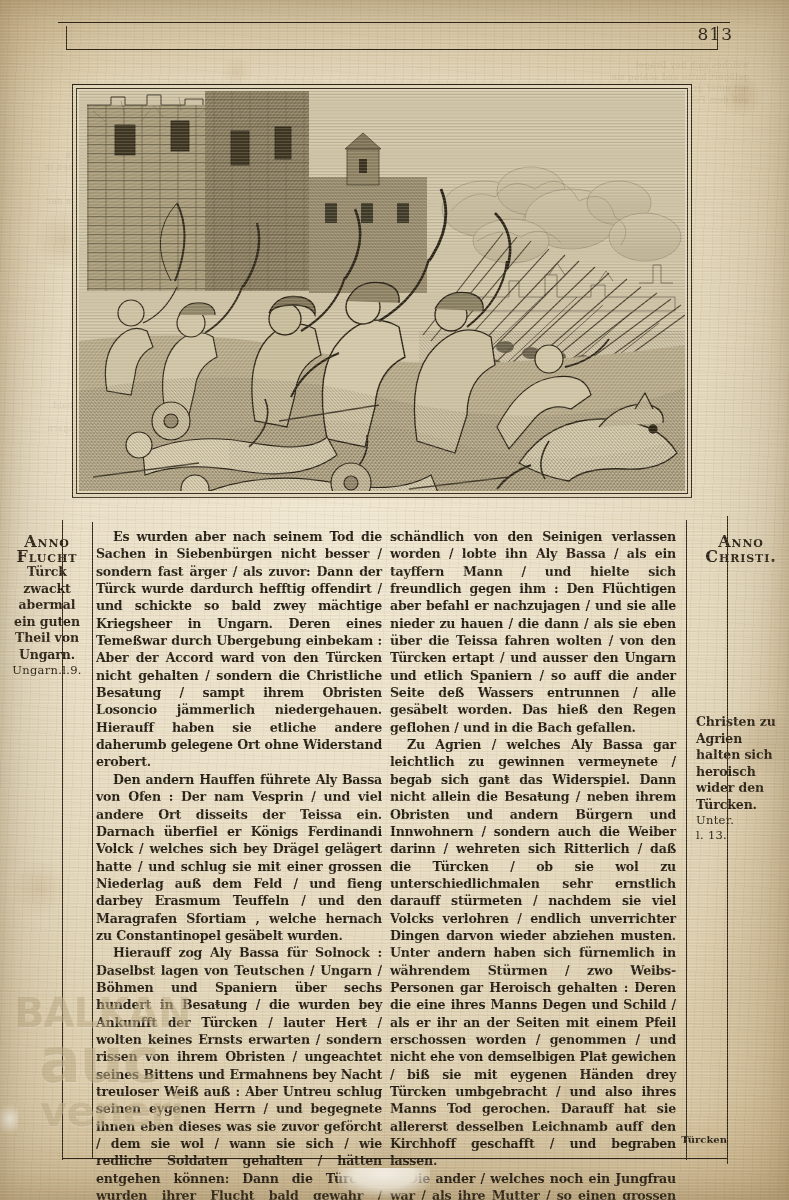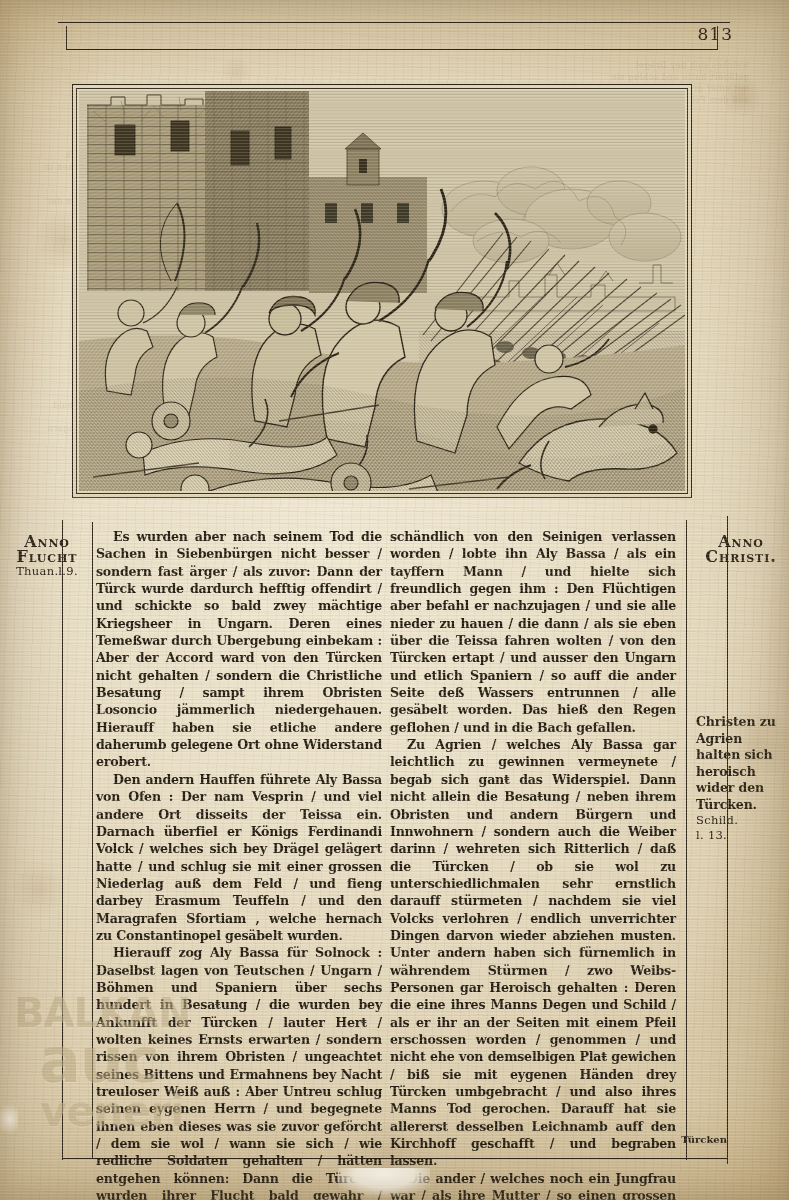--- a/index.html
+++ b/index.html
@@ -466,31 +466,32 @@
   <div class="rule rule-v tb-left"></div>
   <div class="rule rule-v tb-inner-left"></div>
   <div class="rule rule-v tb-inner-right"></div>
   <div class="rule rule-v tb-right"></div>
   <div class="rule rule-h tb-bottom"></div>
   <div class="col-rule"></div>
 
   <div class="margin-note mn-left">
     <div class="mn-anno">Anno</div>
     <div class="mn-anno">Flucht</div>
-    <div class="mn-ref">Thuan.l.9.</div>
+    <div class="mn-frak">Türck zwackt abermal ein guten Theil von Ungarn.</div>
+    <div class="mn-ref">Ungarn.l.9.</div>
   </div>
 
   <div class="margin-note mn-right-anno">
     <div class="mn-anno">Anno</div>
     <div class="mn-anno">Christi.</div>
   </div>
 
   <div class="margin-note mn-right-2">
     <div class="mn-frak">Christen zu Agrien halten sich heroisch wider den Türcken.</div>
-    <div class="mn-ref">Schild.</div>
+    <div class="mn-ref">Unter.</div>
     <div class="mn-ref">l. 13.</div>
   </div>
 
   <div class="col col-l">
     <p class="indent">Es wurden aber nach seinem Tod die Sachen in Siebenbürgen nicht besser / sondern fast ärger / als zuvor: Dann der Türck wurde dardurch hefftig offendirt / und schickte so bald zwey mächtige Kriegsheer in Ungarn. Deren eines Temeßwar durch Ubergebung einbekam : Aber der Accord ward von den Türcken nicht gehalten / sondern die Christliche Besaŧung / sampt ihrem Obristen Losoncio jämmerlich niedergehauen. Hierauff haben sie etliche andere daherumb gelegene Ort ohne Widerstand erobert.</p>
     <p class="indent">Den andern Hauffen führete Aly Bassa von Ofen : Der nam Vesprin / und viel andere Ort disseits der Teissa ein. Darnach überfiel er Königs Ferdinandi Volck / welches sich bey Drägel gelägert hatte / und schlug sie mit einer grossen Niederlag auß dem Feld / und fieng darbey Erasmum Teuffeln / und den Maragrafen Sfortiam , welche hernach zu Constantinopel gesäbelt wurden.</p>
     <p class="indent">Hierauff zog Aly Bassa für Solnock : Daselbst lagen von Teutschen / Ungarn / Böhmen und Spaniern über sechs hundert in Besaŧung / die wurden bey Ankunfft der Türcken / lauter Herŧ / wolten keines Ernsts erwarten / sondern rissen von ihrem Obristen / ungeachtet seines Bittens und Ermahnens bey Nacht treuloser Weiß auß : Aber Untreu schlug seinen eygenen Herrn / und begegnete ihnen eben dieses was sie zuvor geförcht / dem sie wol / wann sie sich / wie redliche Soldaten gehalten / hätten entgehen können: Dann die Türcken wurden ihrer Flucht bald gewahr / namen derohalben das Schloß ein / und als sie von dem Obristen / welcher mit etlich wenigen darinn geblieben war / verstanden / wie er so</p>
   </div>
 
   <div class="col col-r">

